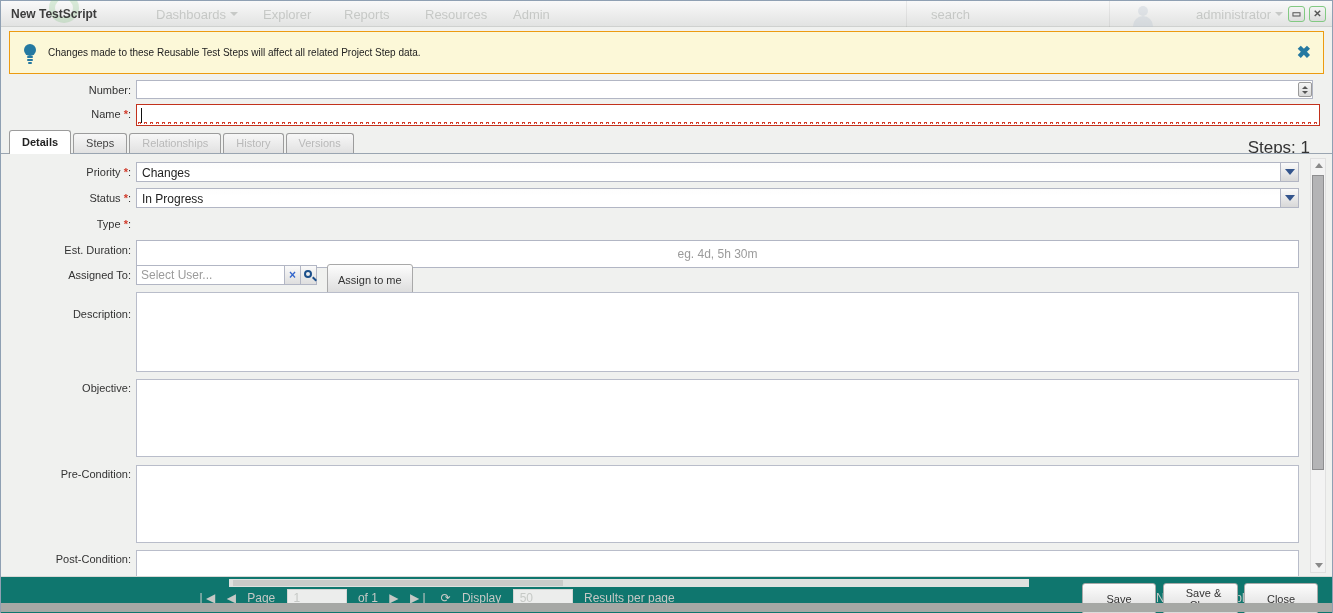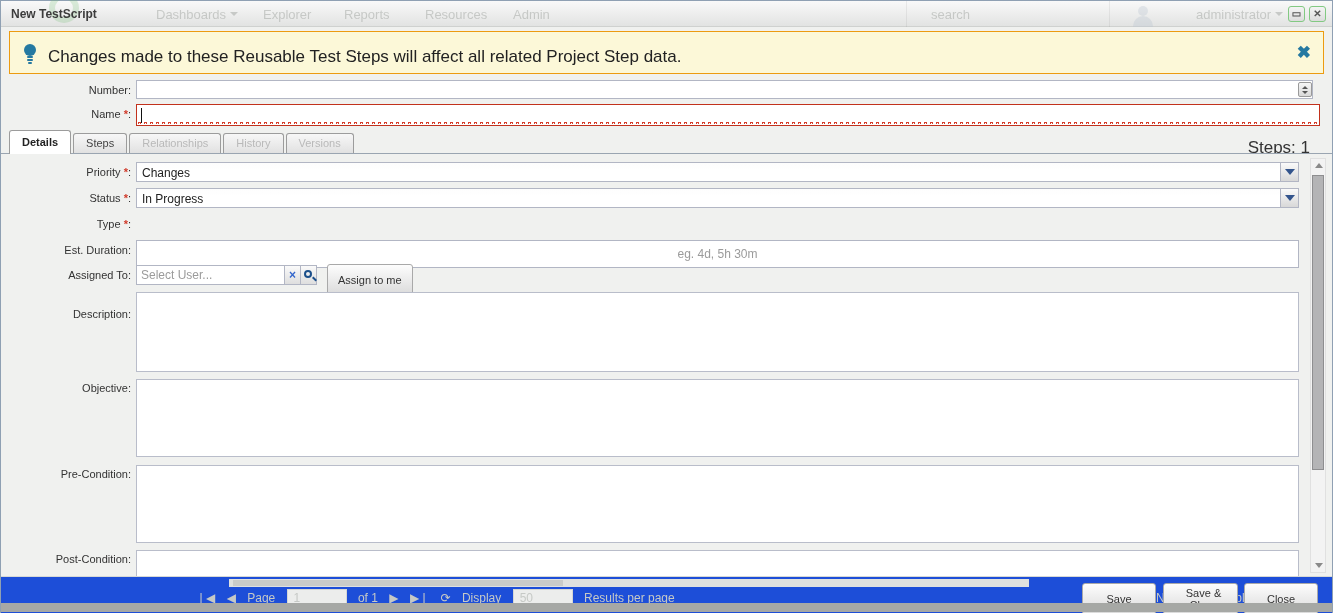--- a/index.html
+++ b/index.html
@@ -33,21 +33,21 @@
     font-size:10px; font-weight:bold; cursor:pointer;
   }
   .caret-down{ display:inline-block; width:0;height:0;border:4px solid transparent;border-top-color:rgba(110,115,110,.30); margin-left:4px; vertical-align:middle;}
 
   
   .banner {
     position:absolute; left:8px; right:8px; top:30px; height:43px;
     background:#fcf8d8; border:1px solid #ec9b11;
   }
   .bulb { position:absolute; left:12px; top:11px; }
-  .banner-text { position:absolute; left:38px; top:15px; font-size:17px; color:#222; }
+  .banner-text { position:absolute; left:38px; top:15px; font-size:10px; color:#222; }
   .banner-close { position:absolute; right:12px; top:10px; font-size:17px; font-weight:bold; color:#2579a1; cursor:pointer; }
 
   
   .lbl { position:absolute; left:0; width:130px; text-align:right; font-size:11px; color:#333; }
   .req { color:#d03a2a; font-weight:bold; }
   .tb-input {
     position:absolute; background:#fff; border:1px solid #b2b6c4;
     font-family:"Liberation Sans",sans-serif; font-size:12px; color:#222; padding:1px 4px;
   }
   .tb-input::placeholder { color:#9b9b9b; opacity:1; }
@@ -130,21 +130,21 @@
 
   
   .vscroll{ position:absolute; right:6px; top:4px; bottom:3px; width:16px;
     background:#f3f3f3; border:1px solid #e0e0e0; }
   .vs-up{ position:absolute; top:4px; left:4px; width:0;height:0; border:4px solid transparent; border-bottom:5px solid #8a8a8a; border-top:none;}
   .vs-dn{ position:absolute; bottom:4px; left:4px; width:0;height:0; border:4px solid transparent; border-top:5px solid #8a8a8a; border-bottom:none;}
   .vs-thumb{ position:absolute; left:1px; top:16px; width:12px; height:295px;
     background:#b4b4b6; border:1px solid #8e8e90; }
 
   
-  .footer{ position:absolute; left:0; right:0; top:575px; height:29px; background:#1d4ed8; border-top:1px solid #d7d9d6;}
+  .footer{ position:absolute; left:0; right:0; top:575px; height:29px; background:#0f766e; border-top:1px solid #d7d9d6;}
   .bottom-strip{ position:absolute; left:0; right:0; bottom:0; height:9px; background:#a6a8a5; }
   .ghost-hscroll{ position:absolute; left:228px; top:2px; width:800px; height:8px; background:#dfe1df; }
   .ghost-hthumb{ position:absolute; left:4px; top:1px; width:330px; height:6px; background:#c9cbc9; }
   .ghost-paging{ position:absolute; left:195px; top:12px; color:#c6c9c6; font-size:12px; white-space:nowrap; }
   .ghost-paging span{ margin-right:8px; }
   .ghost-box{ display:inline-block; border:1px solid #d5d7d5; background:#ecedec; padding:1px 6px; min-width:60px; }
   .ghost-noitems{ position:absolute; left:1155px; top:14px; color:#c6c9c6; font-size:12px; }
   .footer-btn{ top:6px; }
   
 </style>

